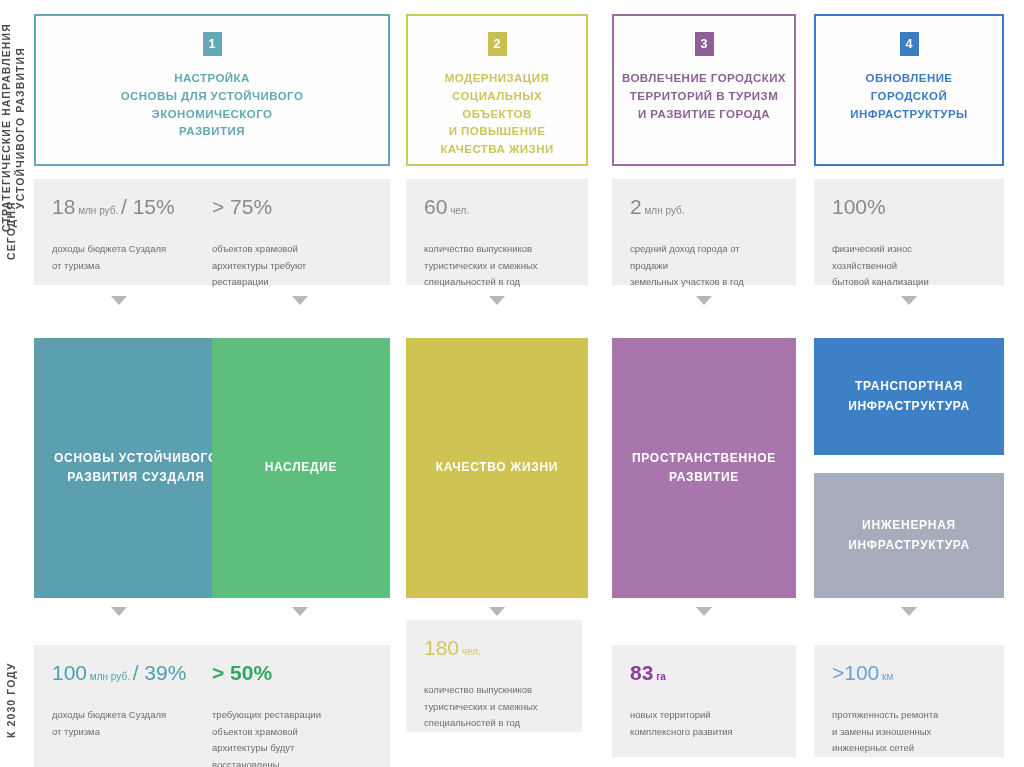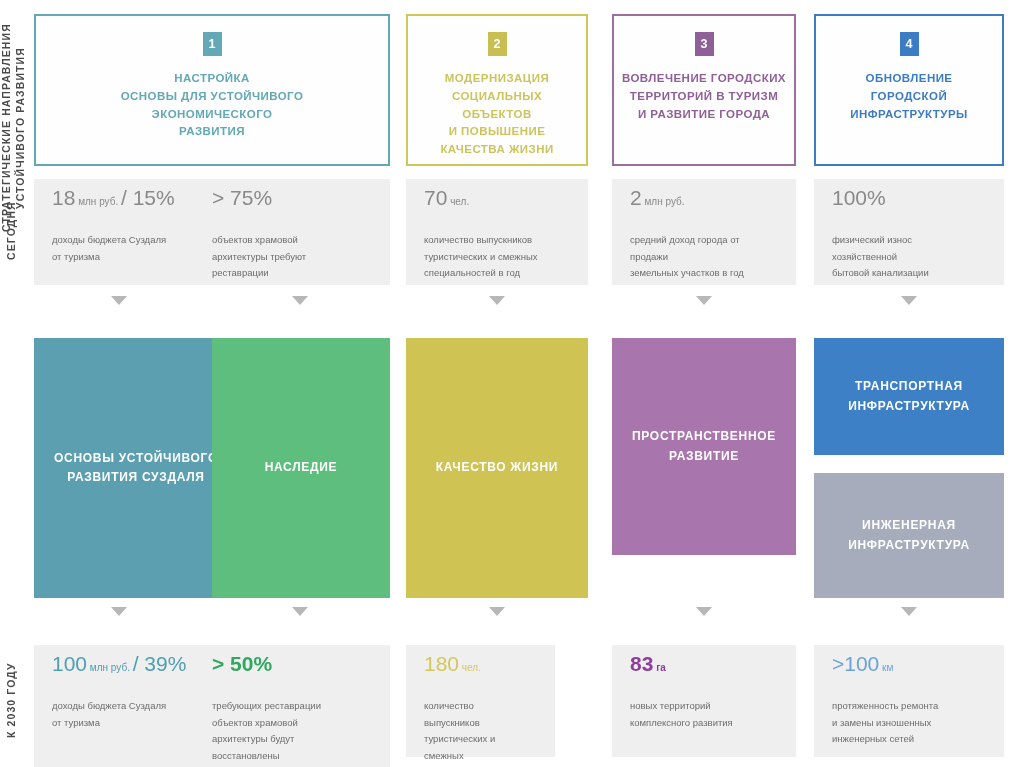--- a/index.html
+++ b/index.html
@@ -87,21 +87,21 @@
 
   #hdr-4 { left: 814px; width: 190px; height: 152px; border-color: #3B7CC4; }
   #hdr-4 .badge { background: #3B7CC4; }
   #hdr-4 .htitle { color: #3B7CC4; }
 
   
   .card {
     position: absolute;
     background: #efefef;
     box-sizing: border-box;
-    padding: 8px 18px 10px 18px;
+    padding: 17px 18px 10px 18px;
     display: flex;
     flex-direction: row;
   }
   .stat { flex: 1 1 0; padding-right: 10px; }
   .stat .big {
     font-size: 20px;
     color: #8a8a8a;
     line-height: 1.05;
     margin-bottom: 8px;
     white-space: nowrap;
@@ -118,21 +118,21 @@
   }
 
   
   #card-t1 { left: 34px;  top: 179px; width: 356px; height: 106px; }
   #card-t2 { left: 406px; top: 179px; width: 182px; height: 106px; }
   #card-t3 { left: 612px; top: 179px; width: 184px; height: 106px; }
   #card-t4 { left: 814px; top: 179px; width: 190px; height: 106px; }
 
   
   #card-f1 { left: 34px;  top: 645px; width: 356px; height: 128px; }
-  #card-f2 { left: 406px; top: 645px; width: 149px; height: 112px; }
+  #card-f2 { left: 406px; top: 620px; width: 176px; height: 112px; }
   #card-f3 { left: 612px; top: 645px; width: 184px; height: 112px; }
   #card-f4 { left: 814px; top: 645px; width: 190px; height: 112px; }
 
   
   .arrow {
     position: absolute;
     width: 0; height: 0;
     border-left: 8px solid transparent;
     border-right: 8px solid transparent;
     border-top: 9px solid #b7b7b7;
@@ -151,21 +151,21 @@
     font-size: 12px;
     letter-spacing: 0.7px;
     line-height: 1.6;
     text-transform: uppercase;
     padding: 0 10px;
   }
 
   #blk-1 { left: 34px;  top: 338px; width: 204px; height: 260px; background: #5C9FB0; }
   #blk-2 { left: 212px; top: 338px; width: 178px; height: 260px; background: #5DBE7D; }
   #blk-3 { left: 406px; top: 338px; width: 182px; height: 260px; background: #CEC353; }
-  #blk-4 { left: 612px; top: 338px; width: 184px; height: 217px; background: #A875AD; }
+  #blk-4 { left: 612px; top: 338px; width: 184px; height: 260px; background: #A875AD; }
   #blk-5 { left: 814px; top: 338px; width: 190px; height: 117px; background: #3E80C6; }
   #blk-6 { left: 814px; top: 473px; width: 190px; height: 125px; background: #A7ACBC; }
 </style>
 </head>
 <body>
 
 <div class="canvas">
 
   <div class="row-label" id="label-today">СЕГОДНЯ</div>
 
@@ -204,21 +204,21 @@
       <div class="big">
         <span class="num">&gt; 75%</span><span class="unit"></span>
       </div>
       <div class="desc multiline">объектов храмовой<br>архитектуры требуют<br>реставрации</div>
     </div>
   </div>
 
   <div class="card" id="card-t2">
     <div class="stat">
       <div class="big">
-        <span class="num">70</span><span class="unit"> чел.</span>
+        <span class="num">60</span><span class="unit"> чел.</span>
       </div>
       <div class="desc multiline">количество выпускников<br>туристических и смежных<br>специальностей в год</div>
     </div>
   </div>
 
   <div class="card" id="card-t3">
     <div class="stat">
       <div class="big">
         <span class="num">2</span><span class="unit"> млн руб.</span>
       </div>

